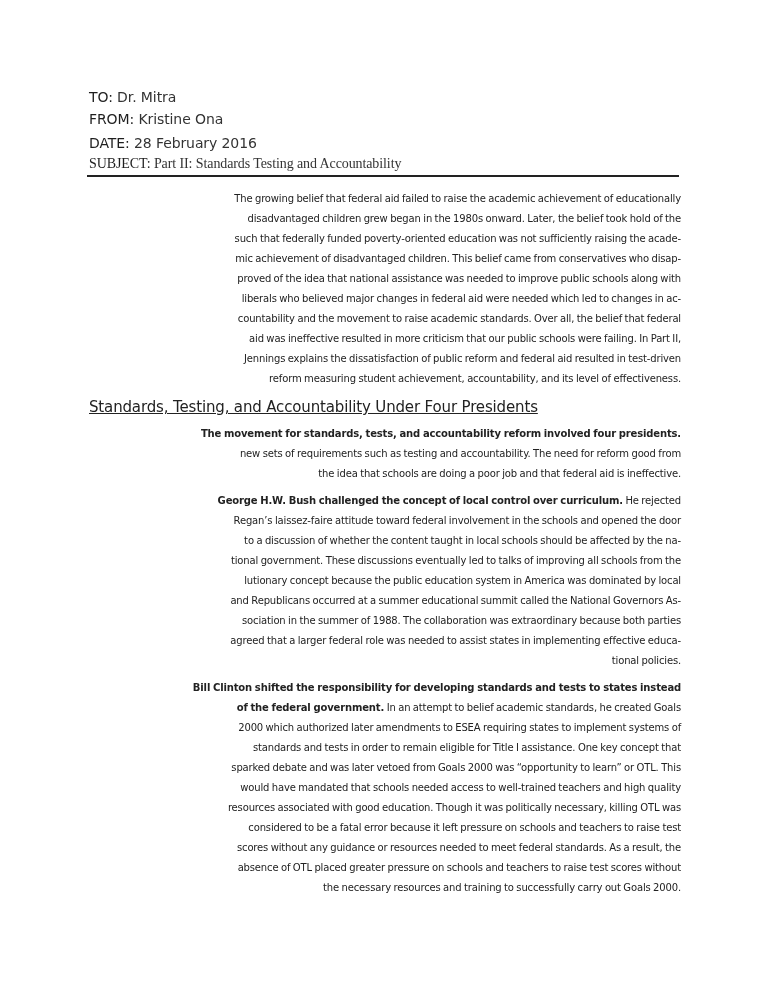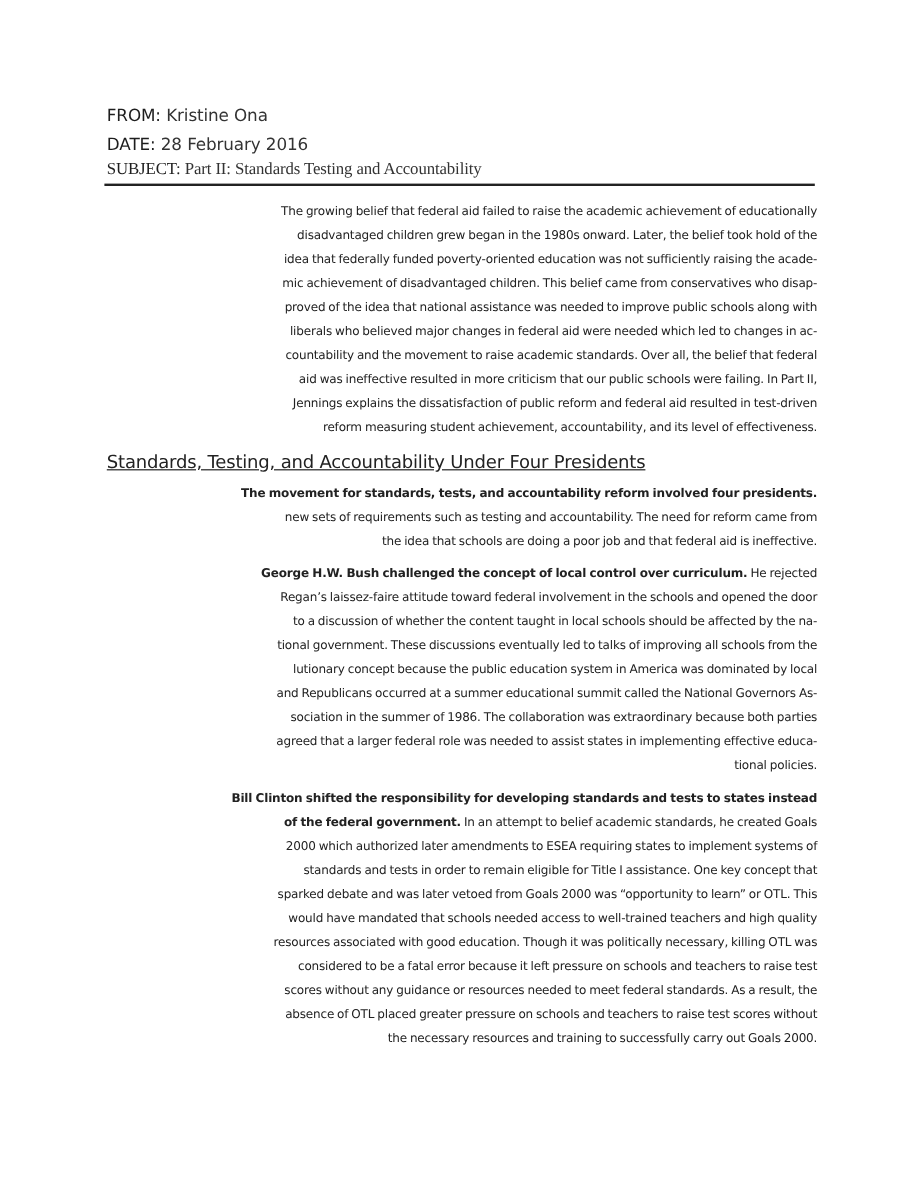--- a/index.html
+++ b/index.html
@@ -26,62 +26,66 @@
     text-decoration: underline; letter-spacing: -0.15px;
   }
   .gap { margin-top: 7px; }
   .line { display: block; white-space: nowrap; }
 </style>
 </head>
 <body>
 
 <div class="page">
 
+  <div class="hdr to">
+    <span class="lbl">TO:</span>
+    <span class="val">Dr. Mitra</span>
+  </div>
   <div class="hdr">
     <span class="lbl">FROM:</span>
     <span class="val">Kristine Ona</span>
   </div>
   <div class="hdr" style="margin-top:2px">
     <span class="lbl">DATE:</span>
     <span class="val">28 February 2016</span>
   </div>
   <div class="hdr subject">
     <span class="lbl">SUBJECT:</span>
     <span class="val">Part II: Standards Testing and Accountability</span>
   </div>
 
   <p class="para p1">
     <span class="line">The growing belief that federal aid failed to raise the academic achievement of educationally</span>
     <span class="line">disadvantaged children grew began in the 1980s onward. Later, the belief took hold of the</span>
-    <span class="line">idea that federally funded poverty-oriented education was not sufficiently raising the acade-</span>
+    <span class="line">such that federally funded poverty-oriented education was not sufficiently raising the acade-</span>
     <span class="line">mic achievement of disadvantaged children. This belief came from conservatives who disap-</span>
     <span class="line">proved of the idea that national assistance was needed to improve public schools along with</span>
     <span class="line">liberals who believed major changes in federal aid were needed which led to changes in ac-</span>
     <span class="line">countability and the movement to raise academic standards. Over all, the belief that federal</span>
     <span class="line">aid was ineffective resulted in more criticism that our public schools were failing. In Part II,</span>
     <span class="line">Jennings explains the dissatisfaction of public reform and federal aid resulted in test-driven</span>
     <span class="line">reform measuring student achievement, accountability, and its level of effectiveness.</span>
   </p>
 
   <div class="section-head">Standards, Testing, and Accountability Under Four Presidents</div>
 
   <p class="para gap">
     <b class="line">The movement for standards, tests, and accountability reform involved four presidents.</b>
-    <span class="line">new sets of requirements such as testing and accountability. The need for reform came from</span>
+    <span class="line">new sets of requirements such as testing and accountability. The need for reform good from</span>
     <span class="line">the idea that schools are doing a poor job and that federal aid is ineffective.</span>
   </p>
 
   <p class="para gap">
     <span class="line"><b>George H.W. Bush challenged the concept of local control over curriculum.</b><span> He rejected</span></span>
     <span class="line">Regan’s laissez-faire attitude toward federal involvement in the schools and opened the door</span>
     <span class="line">to a discussion of whether the content taught in local schools should be affected by the na-</span>
     <span class="line">tional government. These discussions eventually led to talks of improving all schools from the</span>
     <span class="line">lutionary concept because the public education system in America was dominated by local</span>
     <span class="line">and Republicans occurred at a summer educational summit called the National Governors As-</span>
-    <span class="line">sociation in the summer of 1986. The collaboration was extraordinary because both parties</span>
+    <span class="line">sociation in the summer of 1988. The collaboration was extraordinary because both parties</span>
     <span class="line">agreed that a larger federal role was needed to assist states in implementing effective educa-</span>
     <span class="line">tional policies.</span>
   </p>
 
   <p class="para gap">
     <b class="line">Bill Clinton shifted the responsibility for developing standards and tests to states instead</b>
     <span class="line"><b>of the federal government.</b><span> In an attempt to belief academic standards, he created Goals</span></span>
     <span class="line">2000 which authorized later amendments to ESEA requiring states to implement systems of</span>
     <span class="line">standards and tests in order to remain eligible for Title I assistance. One key concept that</span>
     <span class="line">sparked debate and was later vetoed from Goals 2000 was “opportunity to learn” or OTL. This</span>

